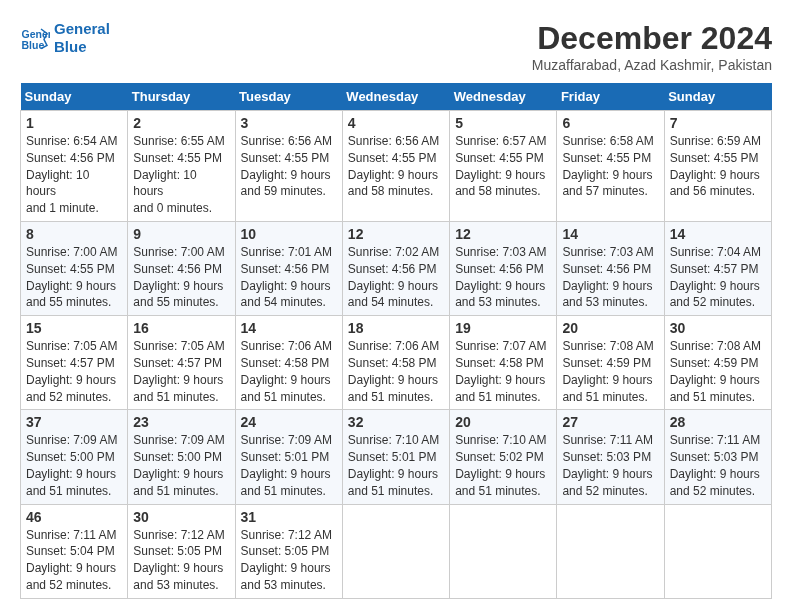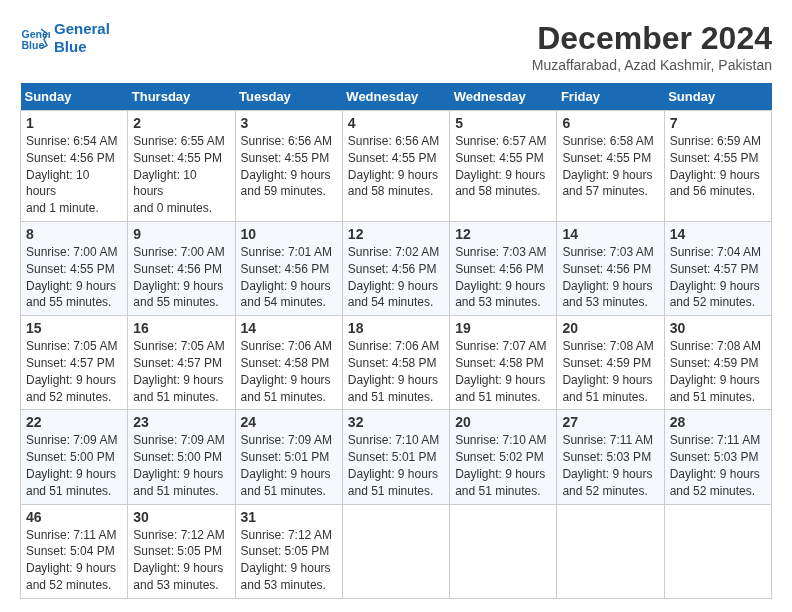--- a/index.html
+++ b/index.html
@@ -200,21 +200,21 @@
           <span class="day-num">20</span>
           <div class="day-info">Sunrise: 7:08 AM<br>Sunset: 4:59 PM<br>Daylight: 9 hours <br>and 51 minutes.</div>
         </td>
         <td>
           <span class="day-num">30</span>
           <div class="day-info">Sunrise: 7:08 AM<br>Sunset: 4:59 PM<br>Daylight: 9 hours <br>and 51 minutes.</div>
         </td>
       </tr>
       <tr>
         <td>
-          <span class="day-num">22</span>
+          <span class="day-num">37</span>
           <div class="day-info">Sunrise: 7:09 AM<br>Sunset: 5:00 PM<br>Daylight: 9 hours <br>and 51 minutes.</div>
         </td>
         <td>
           <span class="day-num">23</span>
           <div class="day-info">Sunrise: 7:09 AM<br>Sunset: 5:00 PM<br>Daylight: 9 hours <br>and 51 minutes.</div>
         </td>
         <td>
           <span class="day-num">24</span>
           <div class="day-info">Sunrise: 7:09 AM<br>Sunset: 5:01 PM<br>Daylight: 9 hours <br>and 51 minutes.</div>
         </td>

